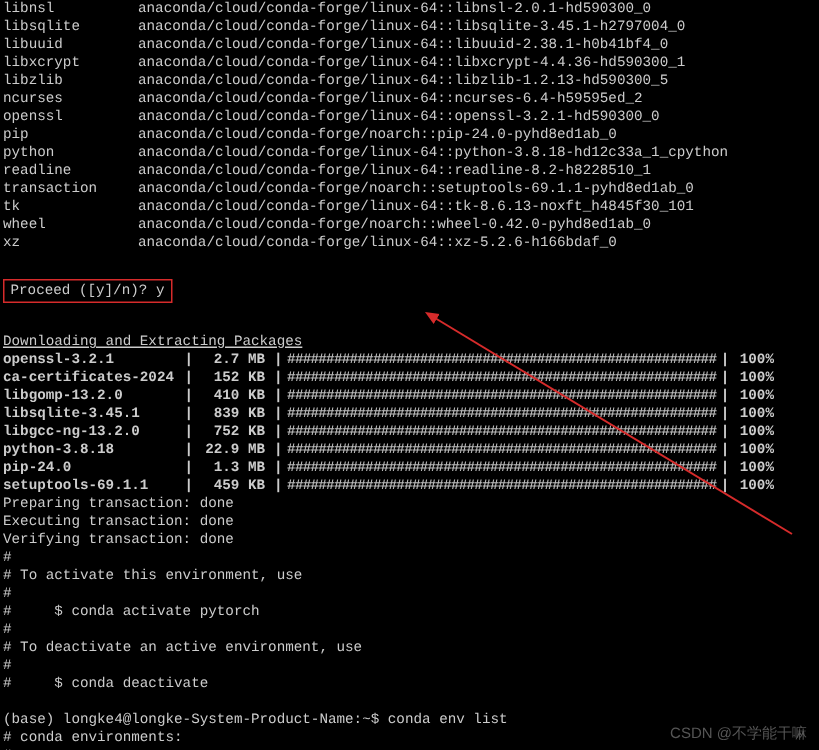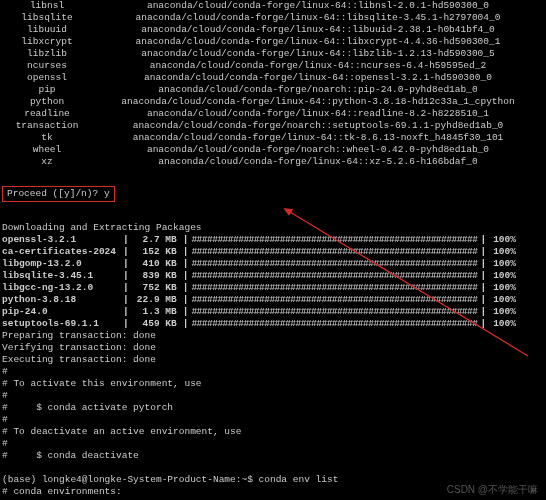--- a/index.html
+++ b/index.html
@@ -8,31 +8,31 @@
     color: #ccc;
     font-family: "Consolas", "Courier New", monospace;
     font-size: 9.5px;
     line-height: 12px;
     width: 546px;
     height: 500px;
     overflow: hidden;
     padding: 0 2px;
     position: relative;
   }
-  .pkg-row { display: flex; text-align: center; }
+  .pkg-row { display: flex; }
   .pkg-name { width: 90px; flex-shrink: 0; }
   .pkg-spec { flex: 1; overflow: hidden; text-overflow: clip; white-space: nowrap; }
   .proceed-box {
     border: 1px solid #d62b2b;
     padding: 1px 4px;
     margin: 6px 0;
     display: inline-block;
     font-family: Liberation Mono, monospace;
   }
-  .dl-header { margin-top: 2px; }
+  .dl-header { margin-top: 2px; text-decoration: underline; }
   .dl-row { display: flex; align-items: flex-end; gap: 0; font-weight: bold; }
   .dl-name { width: 118px; flex-shrink: 0; }
   .dl-size { width: 48px; text-align: right; flex-shrink: 0; padding-right: 3px;}
   .dl-pipe { padding: 0 3px; }
   .dl-bar { letter-spacing: -0.5px; color:#bbb; }
   .dl-pct { padding-left: 4px; }
   .trans-line, .msg-line { white-space: pre; font-family: Liberation Mono, monospace; }
   .watermark {
     position: absolute;
     right: 8px;
@@ -191,22 +191,22 @@
         <span class="dl-size">459 KB</span>
         <span class="dl-pipe">|</span>
         <span class="dl-bar">#######################################################</span>
         <span class="dl-pipe">|</span>
         <span class="dl-pct">100%</span>
       </div>
     </div>
 
   <div id="trans-list">
       <div class="trans-line">Preparing transaction: done</div>
+      <div class="trans-line">Executing transaction: done</div>
       <div class="trans-line">Verifying transaction: done</div>
-      <div class="trans-line">Executing transaction: done</div>
     </div>
 
   <div id="msg-list">
       <div class="msg-line">#</div>
       <div class="msg-line"># To activate this environment, use</div>
       <div class="msg-line">#</div>
       <div class="msg-line">#     $ conda activate pytorch</div>
       <div class="msg-line">#</div>
       <div class="msg-line"># To deactivate an active environment, use</div>
       <div class="msg-line">#</div>

